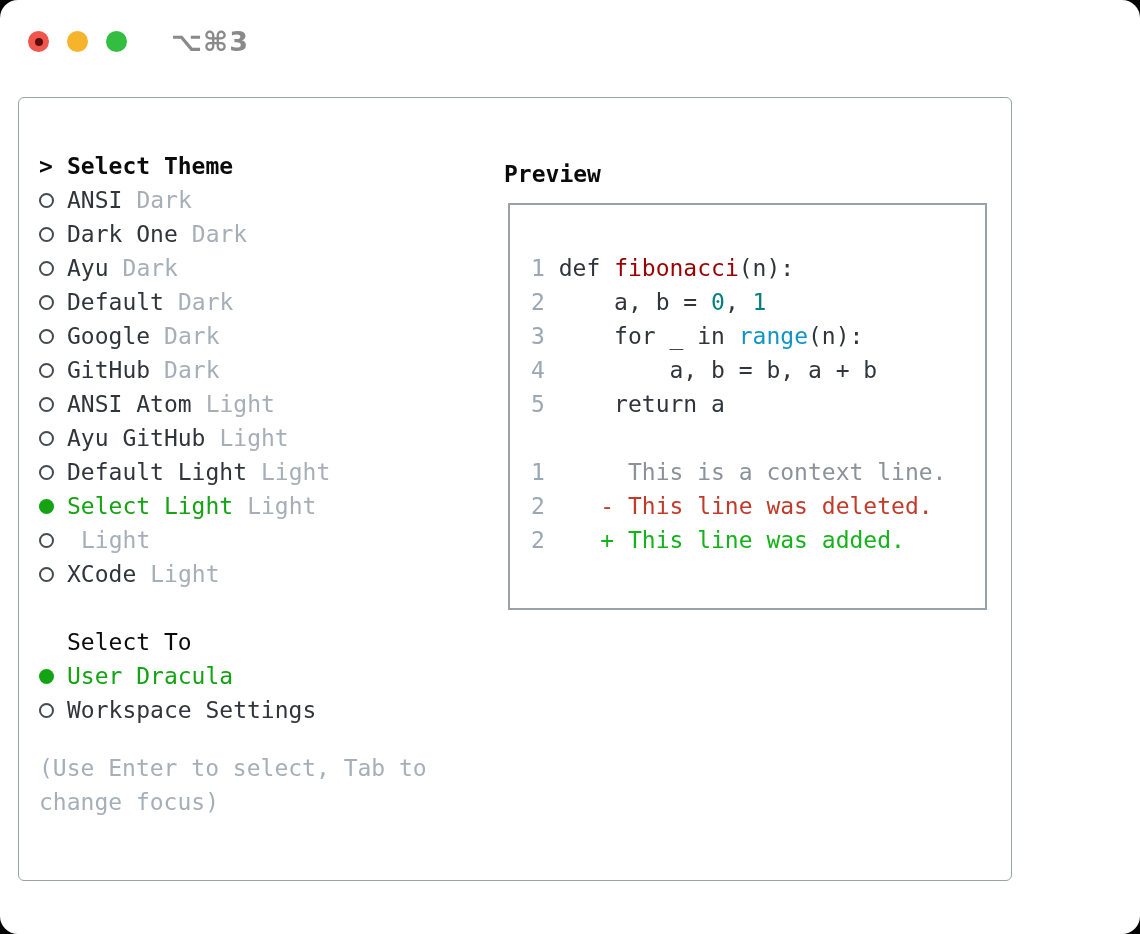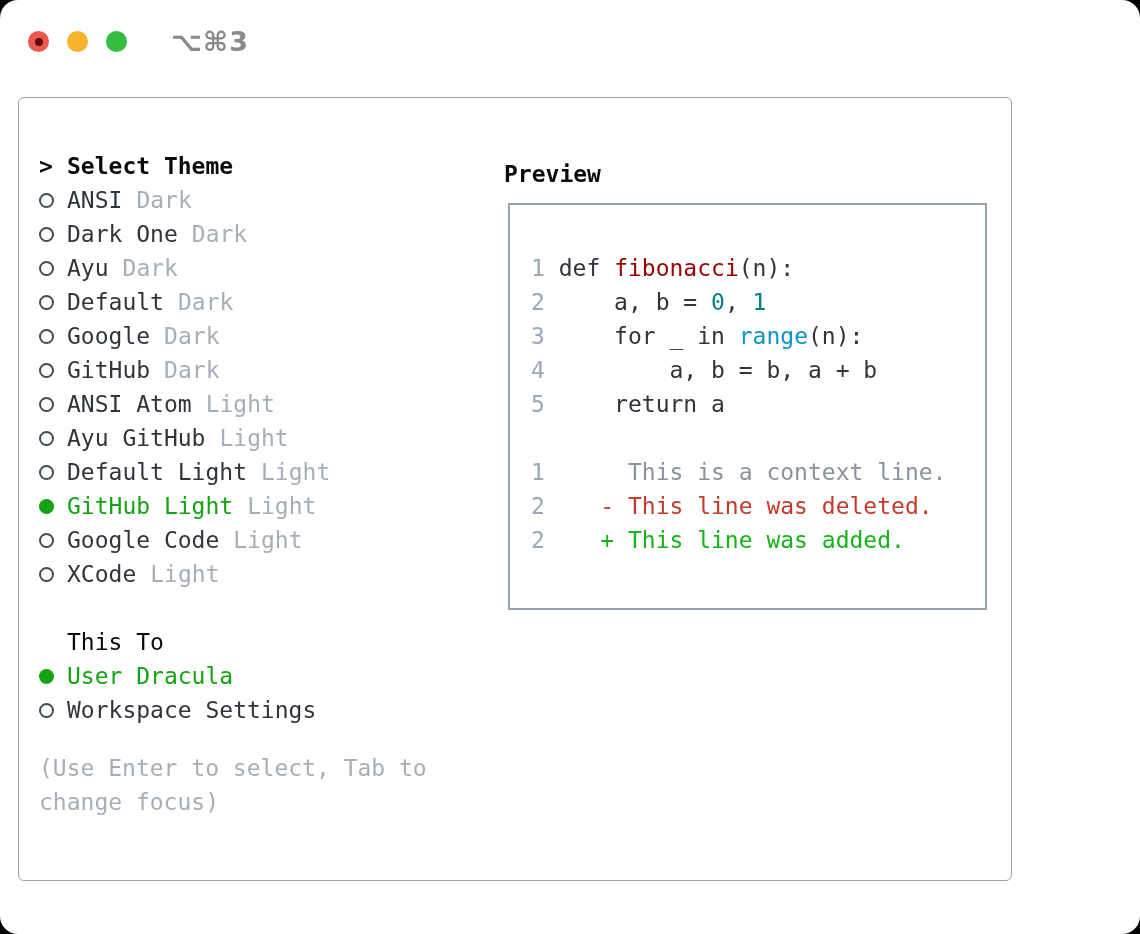--- a/index.html
+++ b/index.html
@@ -81,29 +81,29 @@
       <div id="theme-list">
           <div class="row item"><span class="marker radio"></span><span class="name">ANSI</span><span class="tag">Dark</span></div>
           <div class="row item"><span class="marker radio"></span><span class="name">Dark One</span><span class="tag">Dark</span></div>
           <div class="row item"><span class="marker radio"></span><span class="name">Ayu</span><span class="tag">Dark</span></div>
           <div class="row item"><span class="marker radio"></span><span class="name">Default</span><span class="tag">Dark</span></div>
           <div class="row item"><span class="marker radio"></span><span class="name">Google</span><span class="tag">Dark</span></div>
           <div class="row item"><span class="marker radio"></span><span class="name">GitHub</span><span class="tag">Dark</span></div>
           <div class="row item"><span class="marker radio"></span><span class="name">ANSI Atom</span><span class="tag">Light</span></div>
           <div class="row item"><span class="marker radio"></span><span class="name">Ayu GitHub</span><span class="tag">Light</span></div>
           <div class="row item"><span class="marker radio"></span><span class="name">Default Light</span><span class="tag">Light</span></div>
-          <div class="row item selected"><span class="marker radio filled"></span><span class="name">GitHub Light</span><span class="tag">Light</span></div>
-          <div class="row item"><span class="marker radio"></span><span class="name">Google Code</span><span class="tag">Light</span></div>
+          <div class="row item selected"><span class="marker radio filled"></span><span class="name">Select Light</span><span class="tag">Light</span></div>
+          <div class="row item"><span class="marker radio"></span><span class="tag">Light</span></div>
           <div class="row item"><span class="marker radio"></span><span class="name">XCode</span><span class="tag">Light</span></div>
         </div>
 
       <div class="apply-block">
         <div class="row">
           <span class="marker blank"></span>
-          <span class="apply-header">This To</span>
+          <span class="apply-header">Select To</span>
         </div>
         <div id="apply-list">
             <div class="row item selected"><span class="marker radio filled"></span><span class="name">User Dracula</span></div>
             <div class="row item"><span class="marker radio"></span><span class="name">Workspace Settings</span></div>
           </div>
       </div>
 
       <div class="hint">(Use Enter to select, Tab to change focus)</div>
     </div>
 

